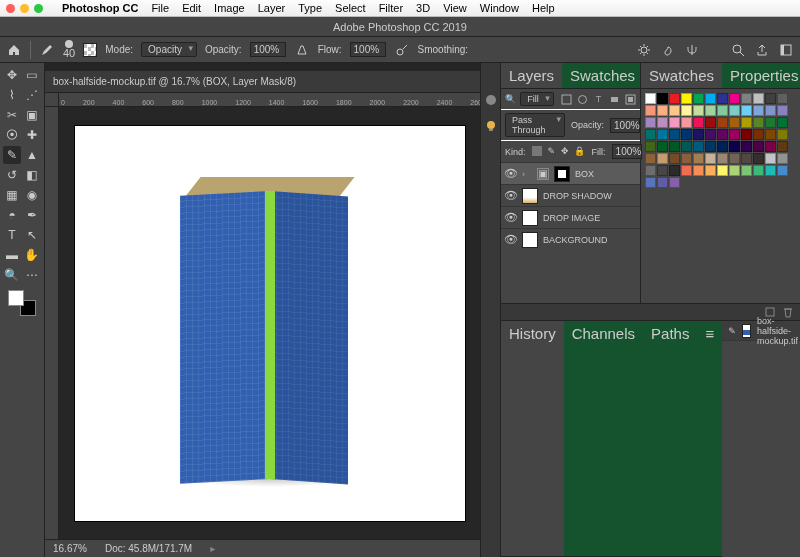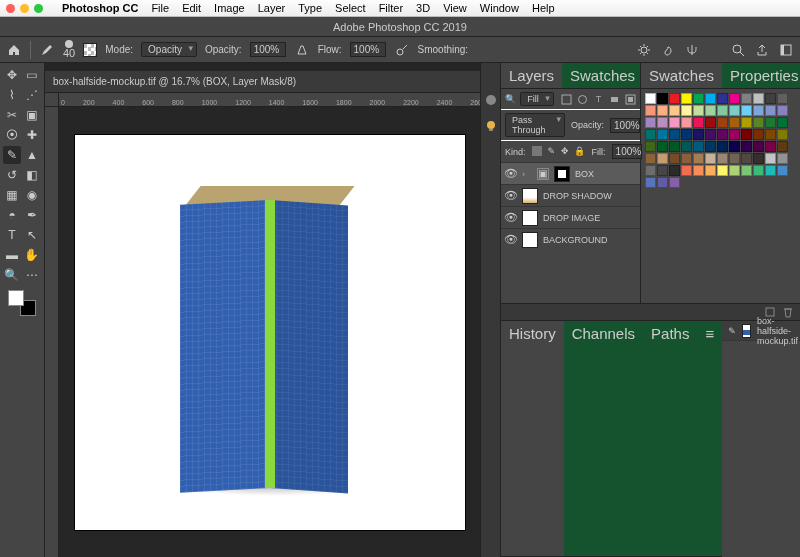--- a/index.html
+++ b/index.html
@@ -247,20 +247,25 @@
         <div class="artboard">
           <div class="box3d">
             <div class="shadow"></div>
             <div class="bx-top"></div>
             <div class="bx-front"></div>
             <div class="bx-side"></div>
             <div class="stripe"></div>
           </div>
         </div>
       </div>
+    </div>
+    <div class="status">
+      <span>16.67%</span>
+      <span>Doc: 45.8M/171.7M</span>
+      <span style="color:#888">▸</span>
     </div>
   </div>
 
   <div class="collapsed">
     <div>
         <svg width="14" height="14" viewBox="0 0 14 14">
           <circle cx="7" cy="7" r="5" fill="#888"></circle>
         </svg>
       </div>
     <div>

